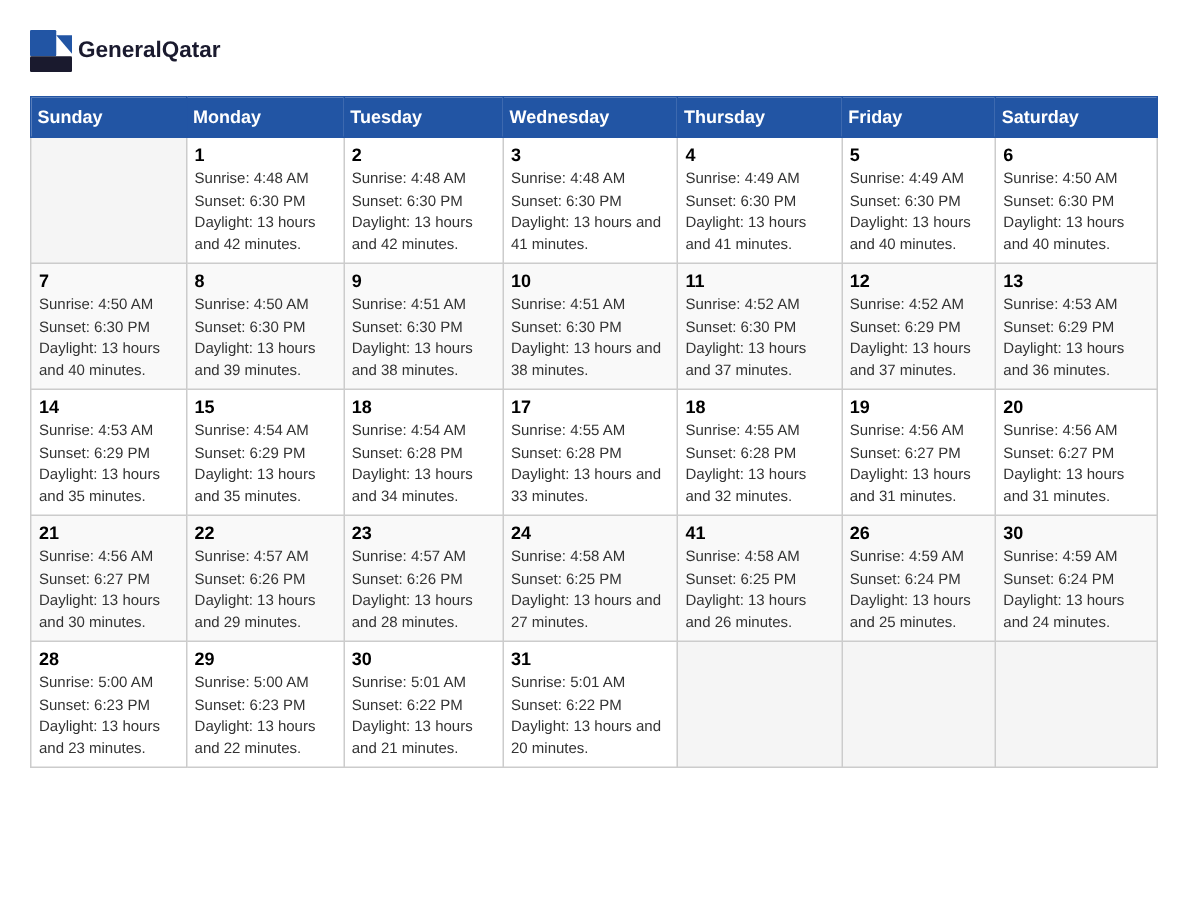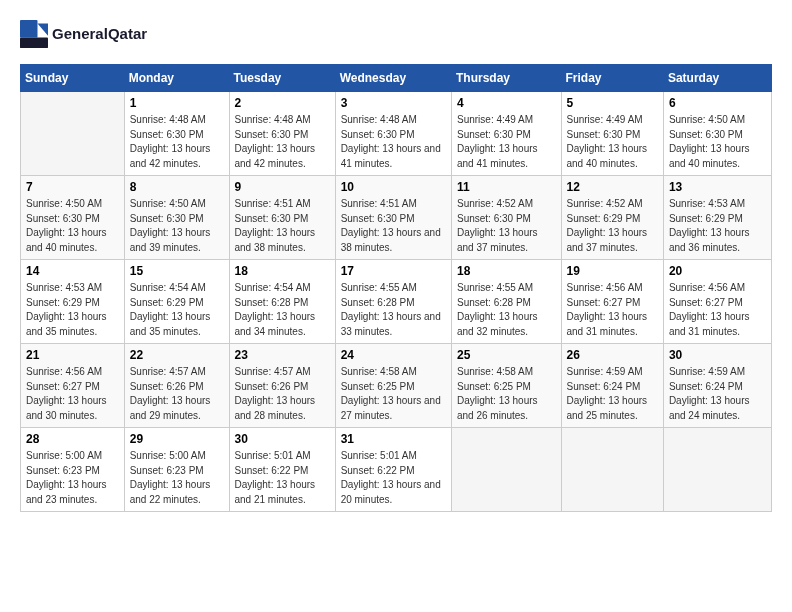--- a/index.html
+++ b/index.html
@@ -210,21 +210,21 @@
         </td>
         <td>
           <span class="day-num">23</span>
           <div class="day-info">Sunrise: 4:57 AM<br>Sunset: 6:26 PM<br>Daylight: 13 hours and 28 minutes.</div>
         </td>
         <td>
           <span class="day-num">24</span>
           <div class="day-info">Sunrise: 4:58 AM<br>Sunset: 6:25 PM<br>Daylight: 13 hours and 27 minutes.</div>
         </td>
         <td>
-          <span class="day-num">25</span>
+          <span class="day-num">41</span>
           <div class="day-info">Sunrise: 4:58 AM<br>Sunset: 6:25 PM<br>Daylight: 13 hours and 26 minutes.</div>
         </td>
         <td>
           <span class="day-num">26</span>
           <div class="day-info">Sunrise: 4:59 AM<br>Sunset: 6:24 PM<br>Daylight: 13 hours and 25 minutes.</div>
         </td>
         <td>
           <span class="day-num">30</span>
           <div class="day-info">Sunrise: 4:59 AM<br>Sunset: 6:24 PM<br>Daylight: 13 hours and 24 minutes.</div>
         </td>

